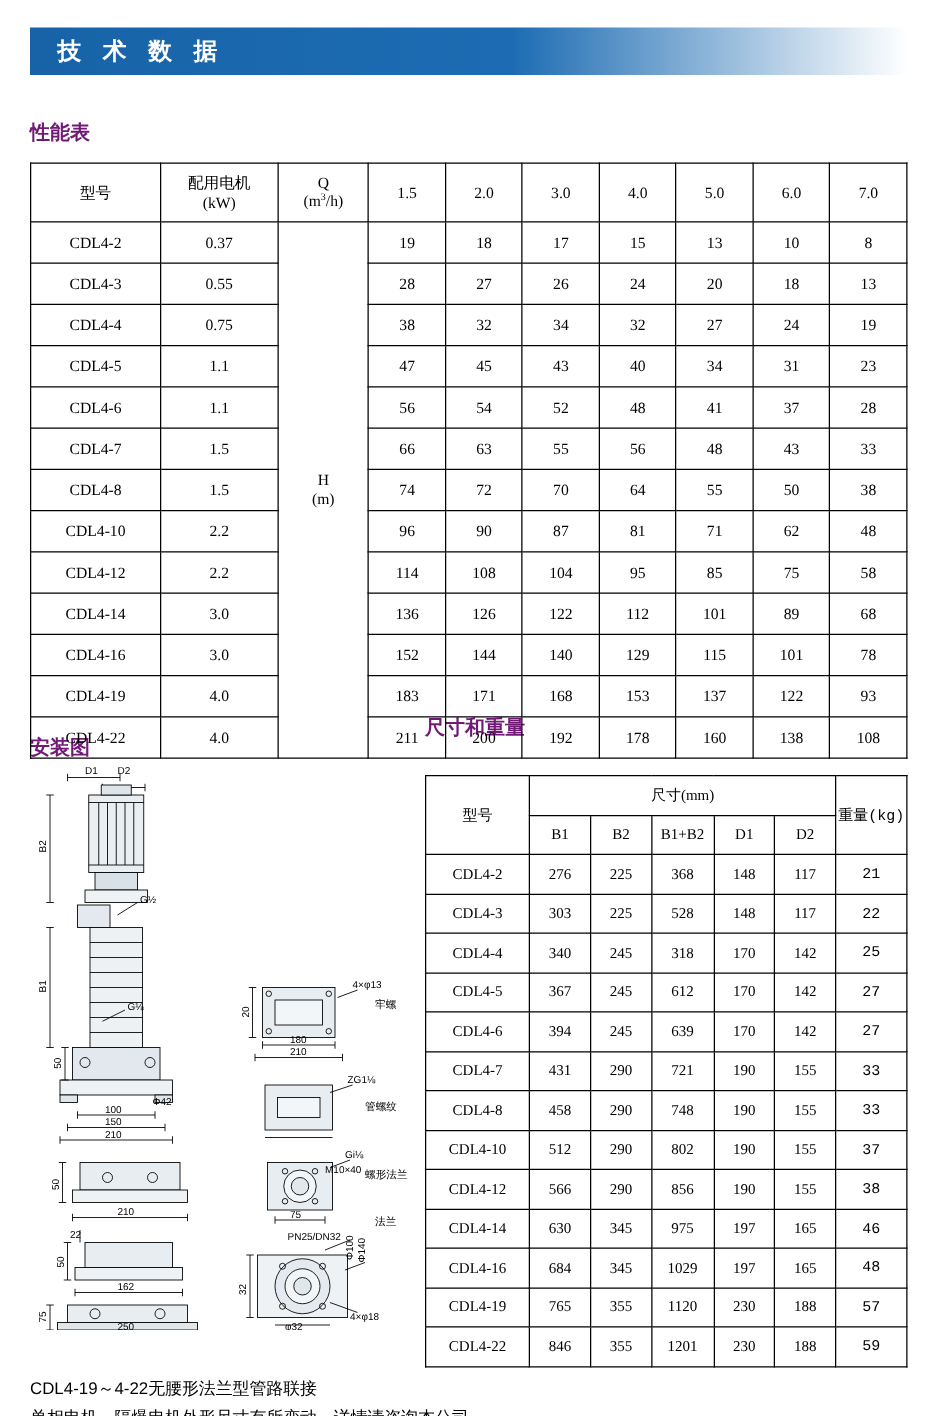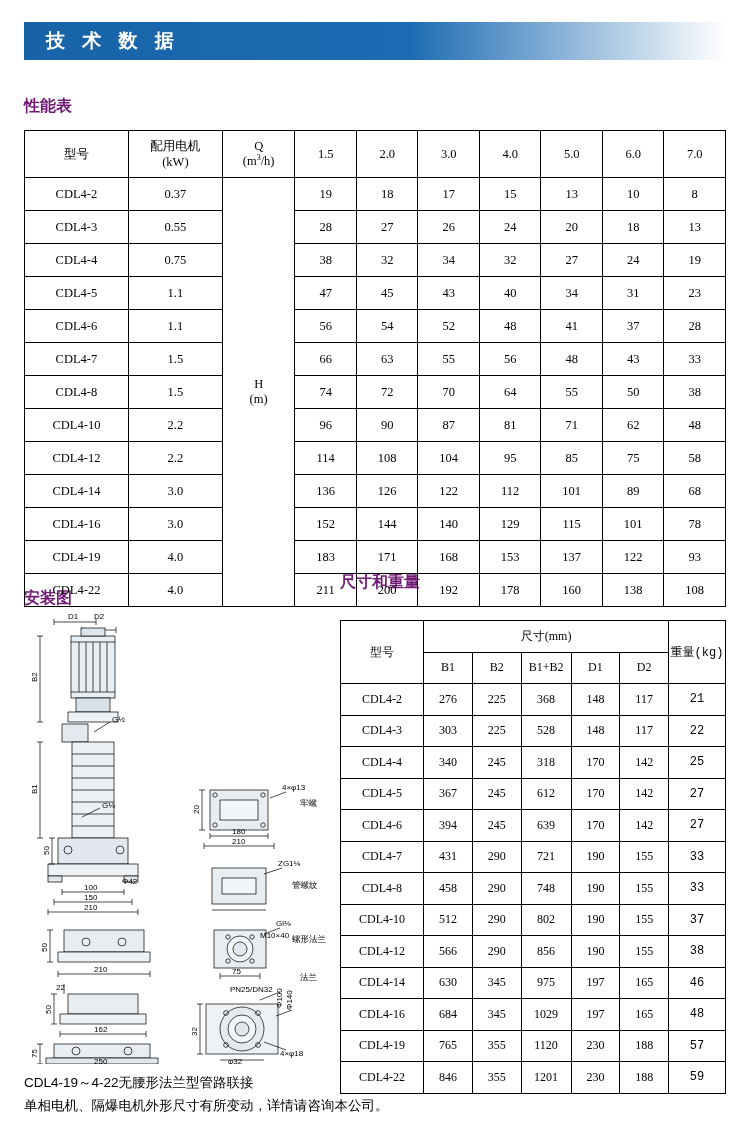--- a/index.html
+++ b/index.html
@@ -104,20 +104,21 @@
   .dim .dc-d2 { width: 48px; }
   .dim .dc-w { width: 56px; font-family: Liberation Mono, monospace; }
 
   
   .note {
     position: absolute;
     left: 24px;
     font-family: "Liberation Sans", sans-serif;
     font-size: 13.5px;
     color: #000;
+    margin-top: 28px;
   }
   #note1 { top: 1074px; }
   #note2 { top: 1097px; }
 
   
   .draw {
     position: absolute;
     left: 24px;
     top: 612px;
     width: 306px;

